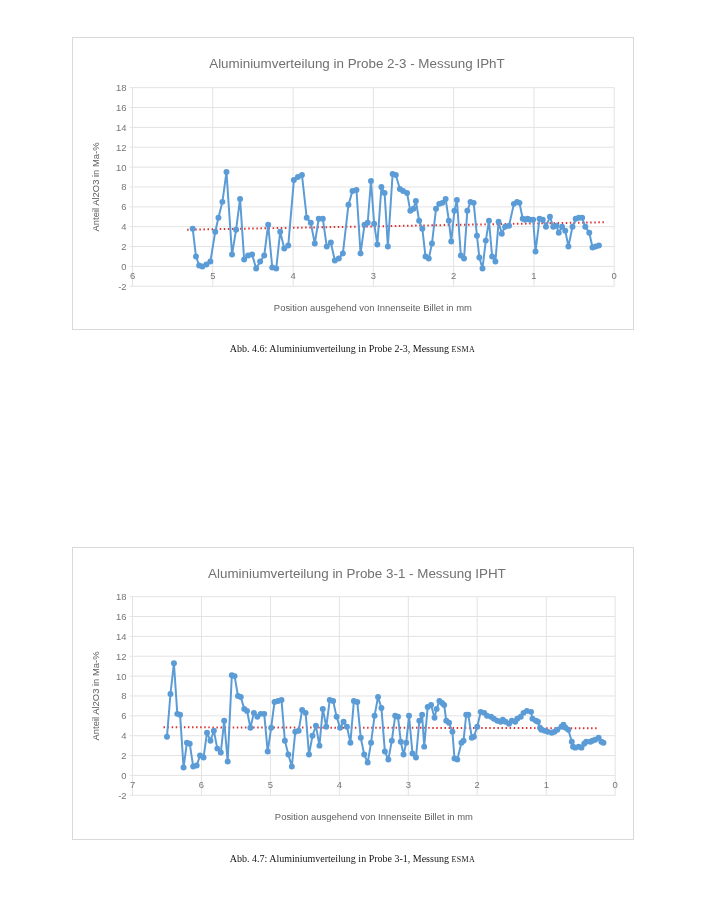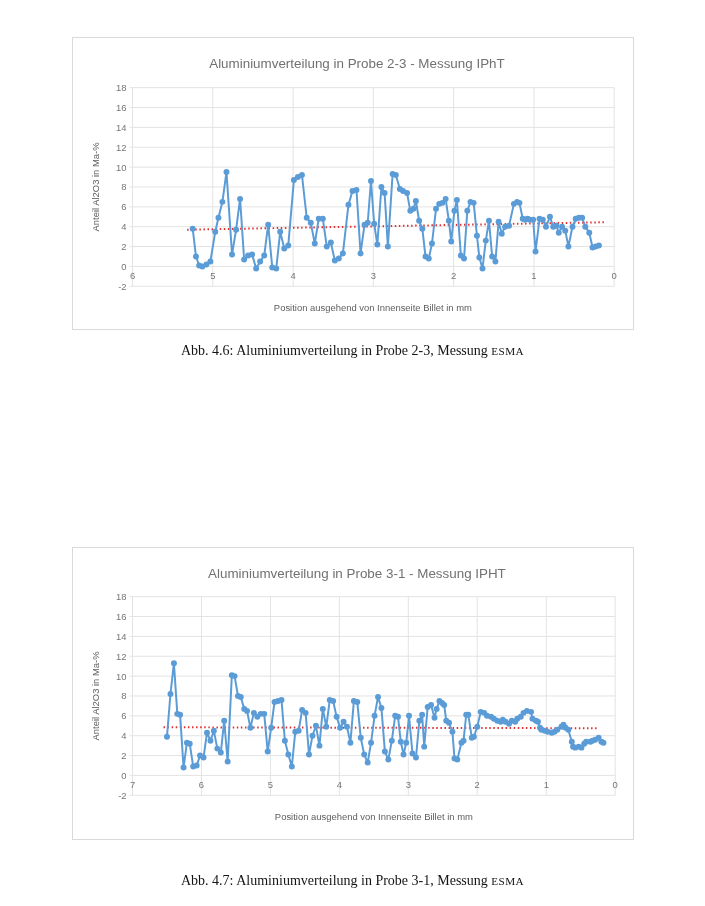--- a/index.html
+++ b/index.html
@@ -27,24 +27,24 @@
   .tick{
     font-family:"Liberation Sans",sans-serif;
     font-size:9.5px;fill:#757575;
   }
   .grid{stroke:#e3e3e3;stroke-width:1;}
   .trend{stroke-width:2;stroke-dasharray:1.5 2.6;fill:none;}
   .series-line{fill:none;stroke-width:2;stroke-linejoin:round;stroke-linecap:round;}
   .caption{
     position:absolute;left:0;right:0;text-align:center;
     font-family:"Liberation Serif","DejaVu Serif",serif;
-    font-size:14px;color:#141414;
+    font-size:10px;color:#141414;
   }
   #caption1{top:343px;}
-  #caption2{top:873px;}
+  #caption2{top:853px;}
   .sc{font-size:0.8em;letter-spacing:0.4px;}
 </style>
 </head>
 <body>
 
 <div class="page">
 
   <section class="figure-card" id="card1">
     <svg class="chart-svg" viewBox="0 0 562 293">
       <g class="plot">

